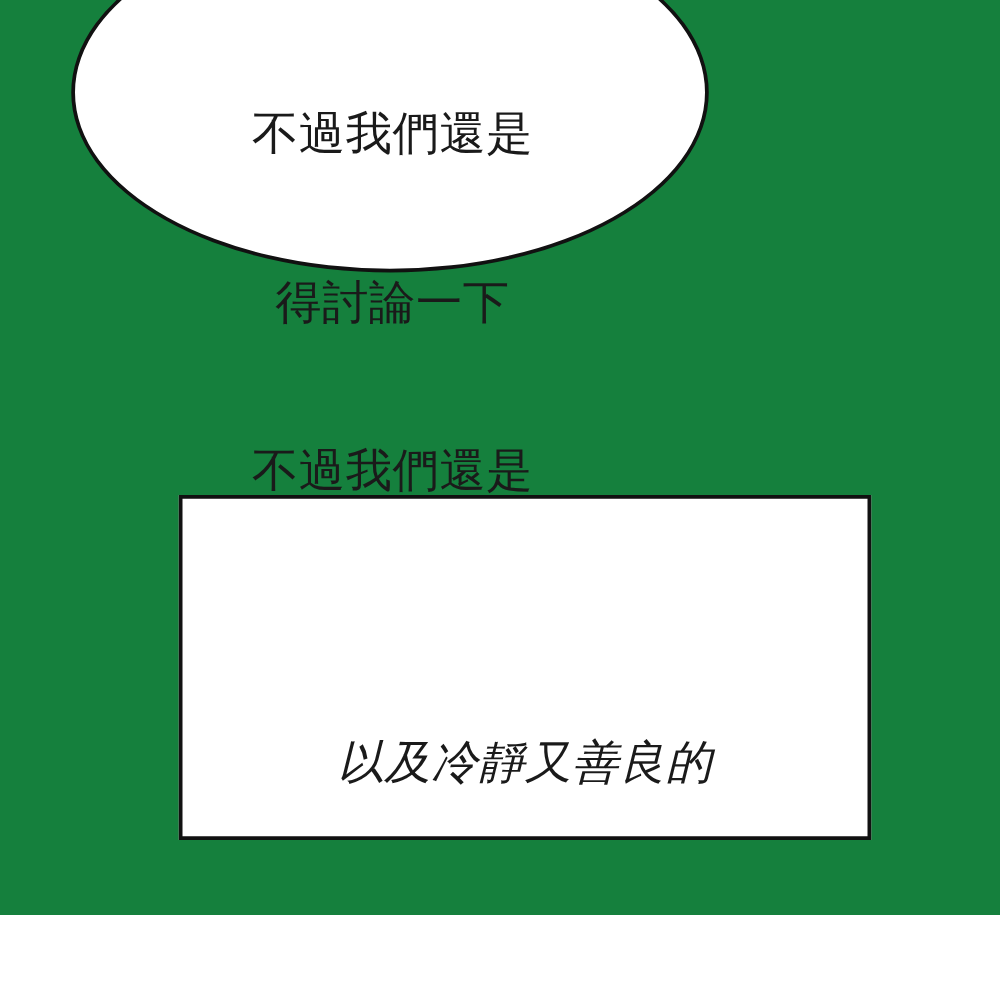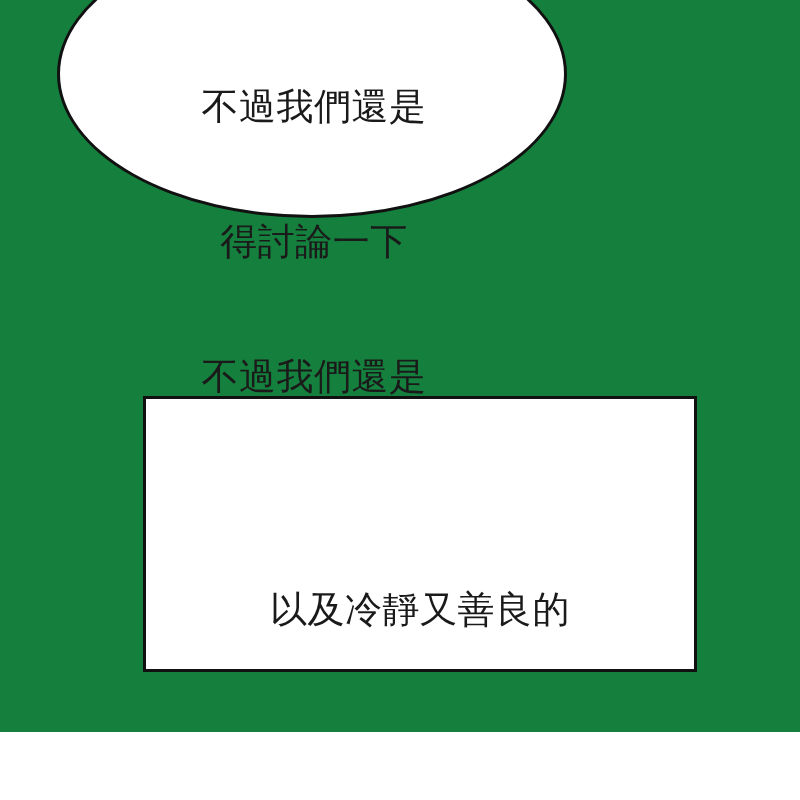--- a/index.html
+++ b/index.html
@@ -71,20 +71,21 @@
     text-align: center;
     color: #1a1a1a;
     font-size: 37px;
     line-height: 51px;
     letter-spacing: 0.5px;
     white-space: pre;
     font-weight: 400;
   }
   .caption-text .line {
     display: block;
+    font-style: italic;
   }
 </style>
 </head>
 <body>
 
 <div id="panel">
 
   <div class="speech-bubble"></div>
   <div class="bubble-text">
     <span class="line">不過我們還是</span>

